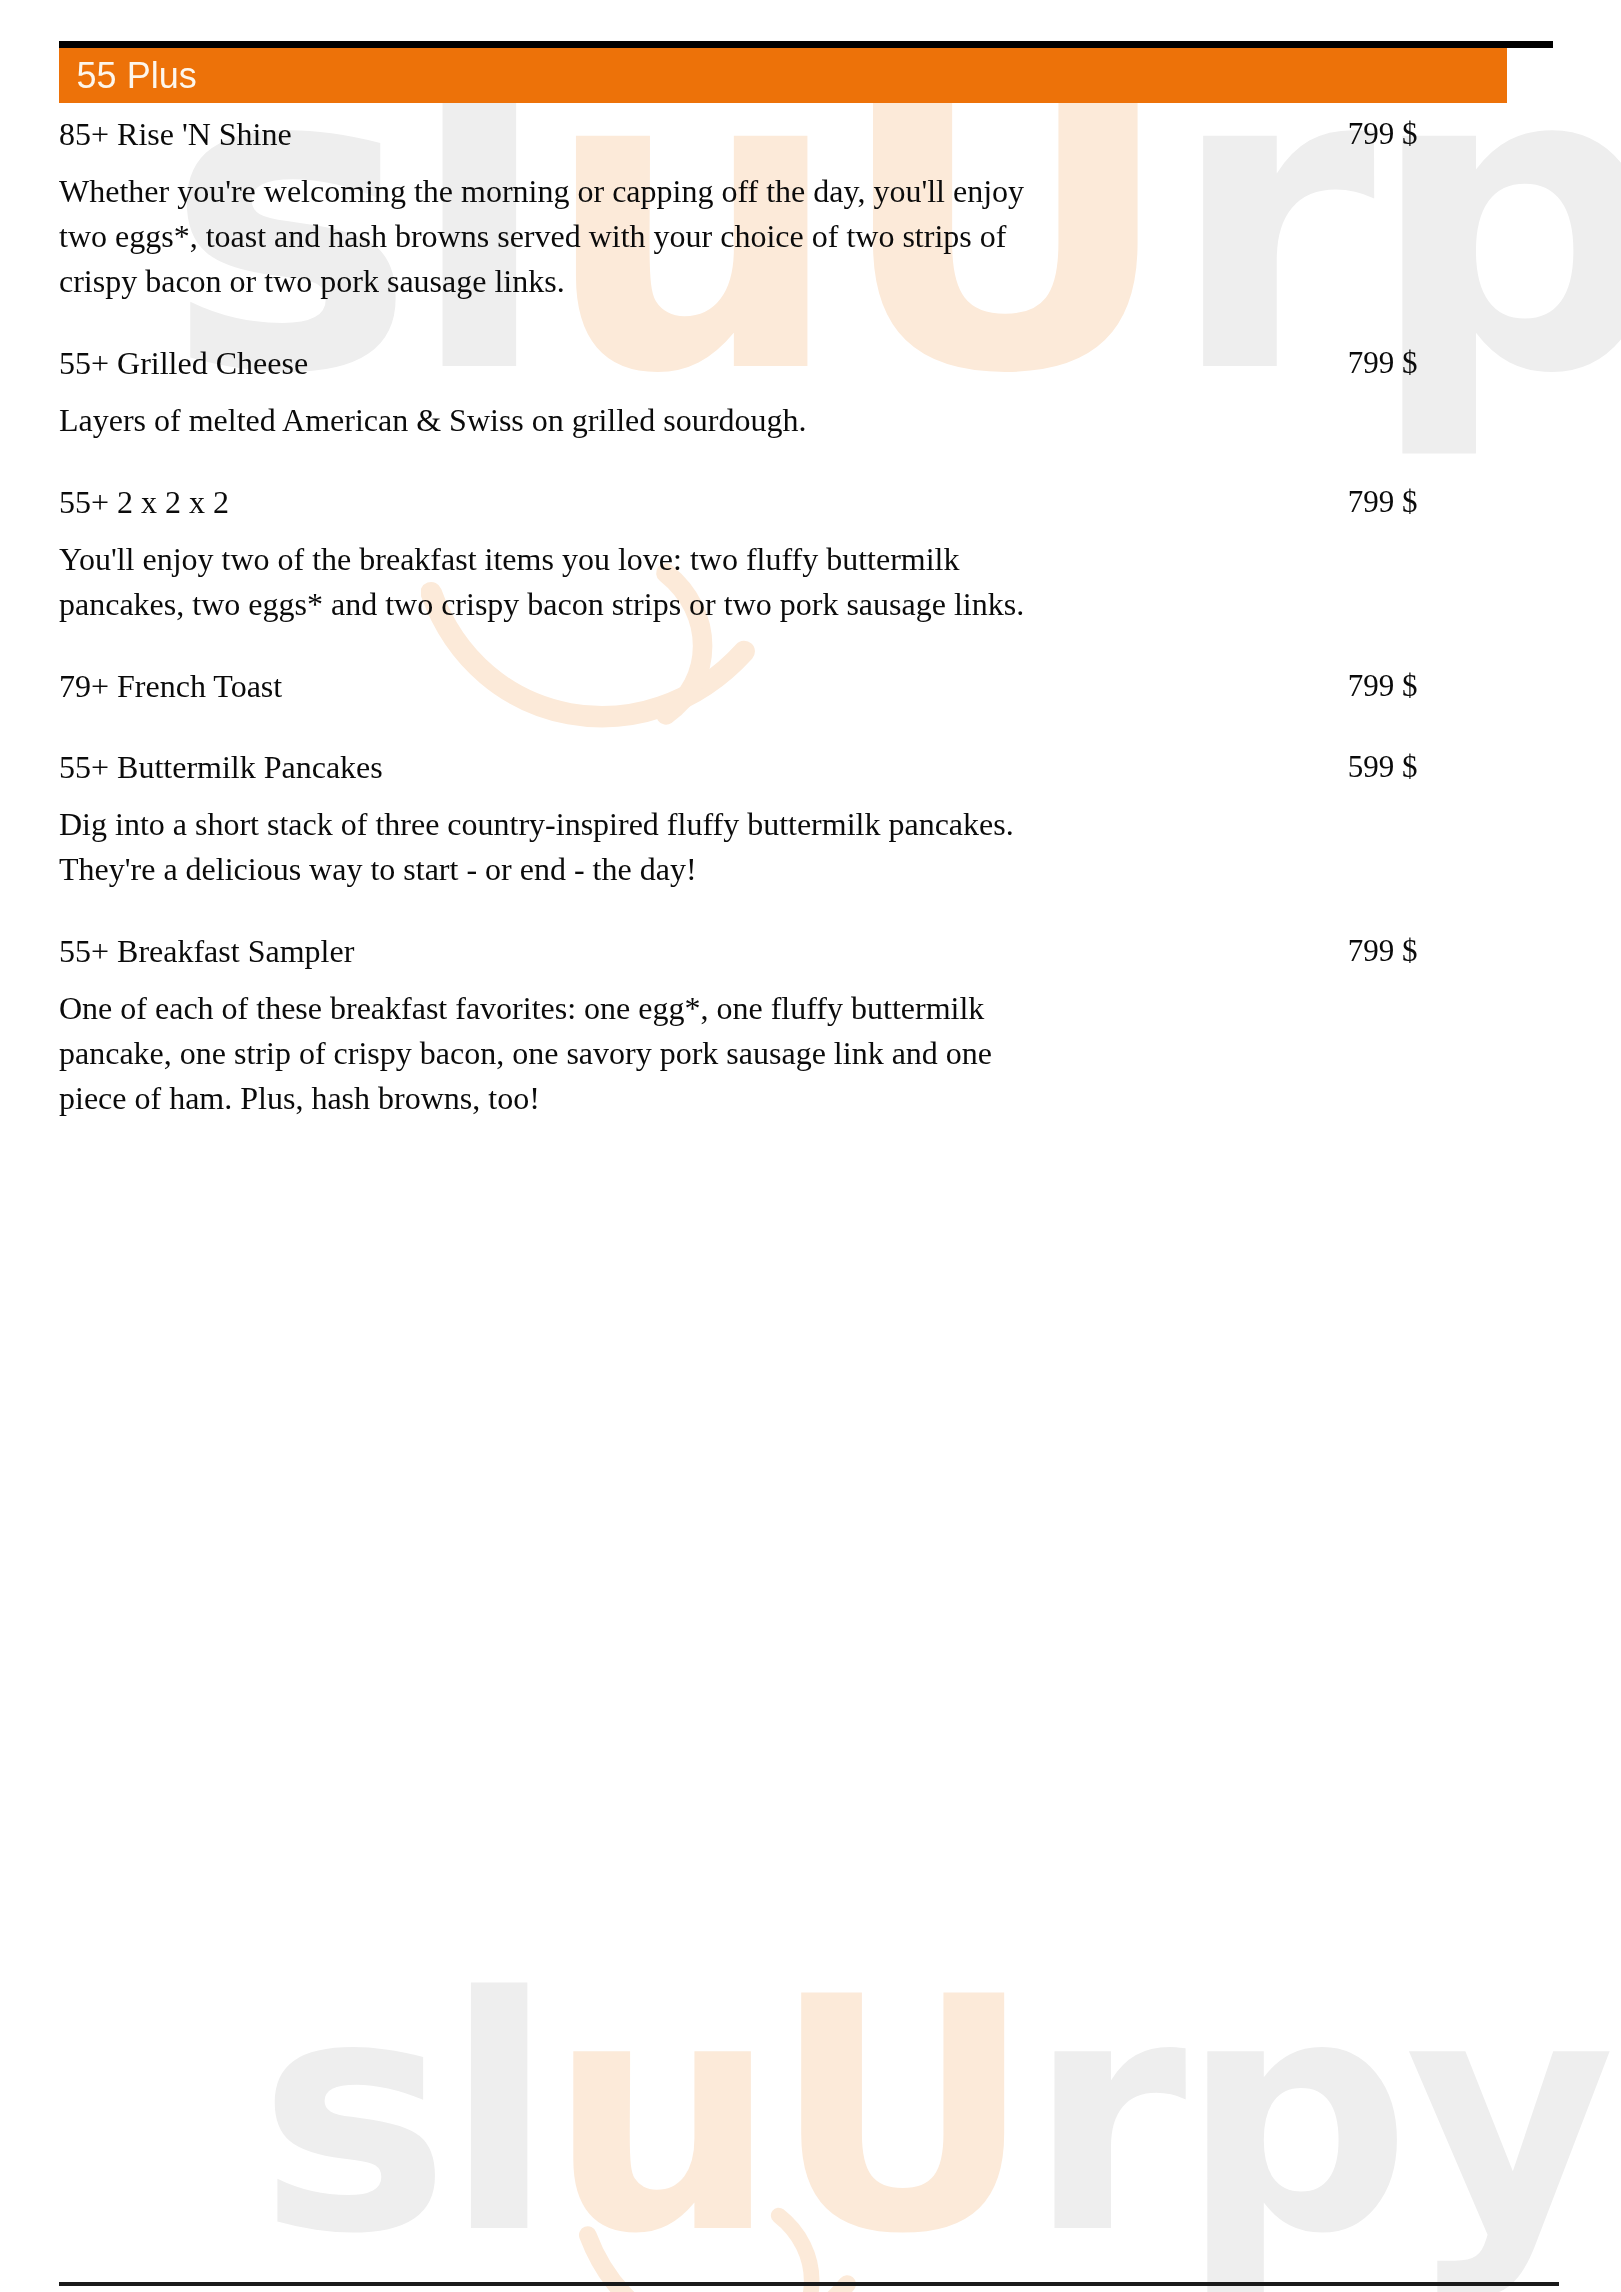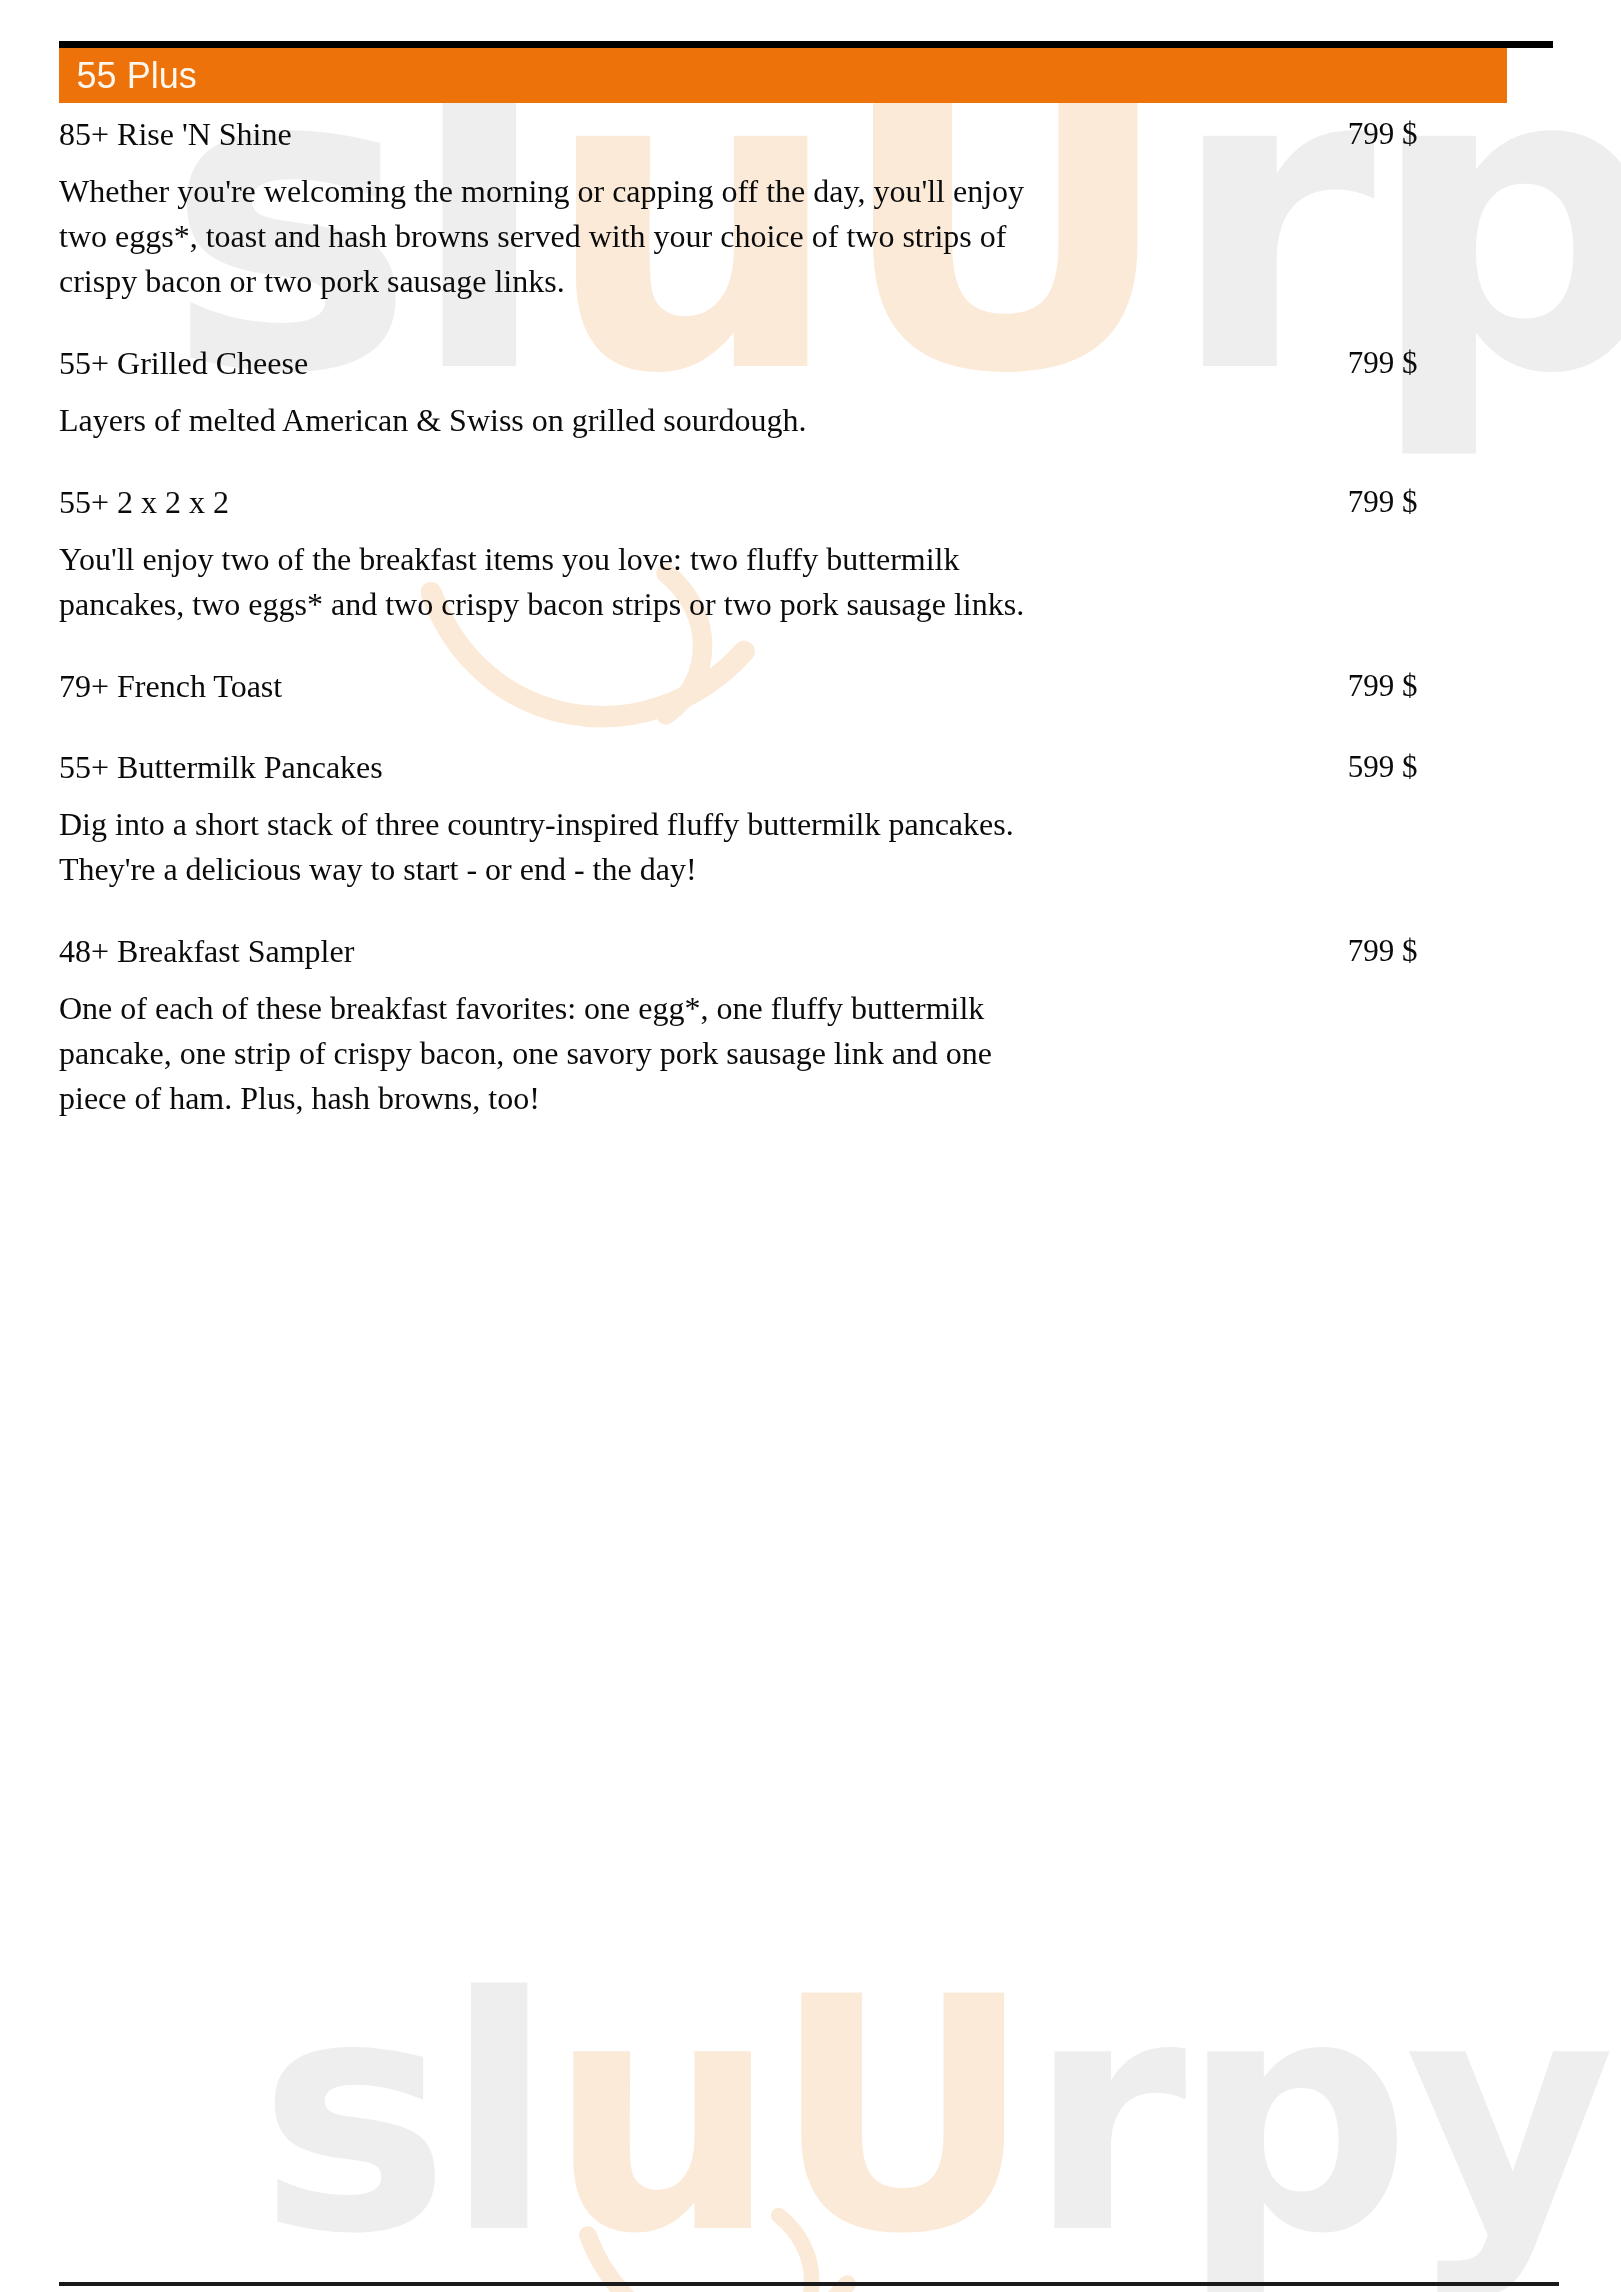--- a/index.html
+++ b/index.html
@@ -196,21 +196,21 @@
     <div class="menu-item">
       <div class="item-head">
         <div class="item-name">55+ Buttermilk Pancakes</div>
         <div class="item-price">599 $</div>
       </div>
       <div class="item-desc">Dig into a short stack of three country-inspired fluffy buttermilk pancakes. They're a delicious way to start - or end - the day!</div>
     </div>
 
     <div class="menu-item">
       <div class="item-head">
-        <div class="item-name">48+ Breakfast Sampler</div>
+        <div class="item-name">55+ Breakfast Sampler</div>
         <div class="item-price">799 $</div>
       </div>
       <div class="item-desc">One of each of these breakfast favorites: one egg*, one fluffy buttermilk pancake, one strip of crispy bacon, one savory pork sausage link and one piece of ham. Plus, hash browns, too!</div>
     </div>
 
   </div>
 
   <div id="bottom-rule"></div>
 
 </div>

